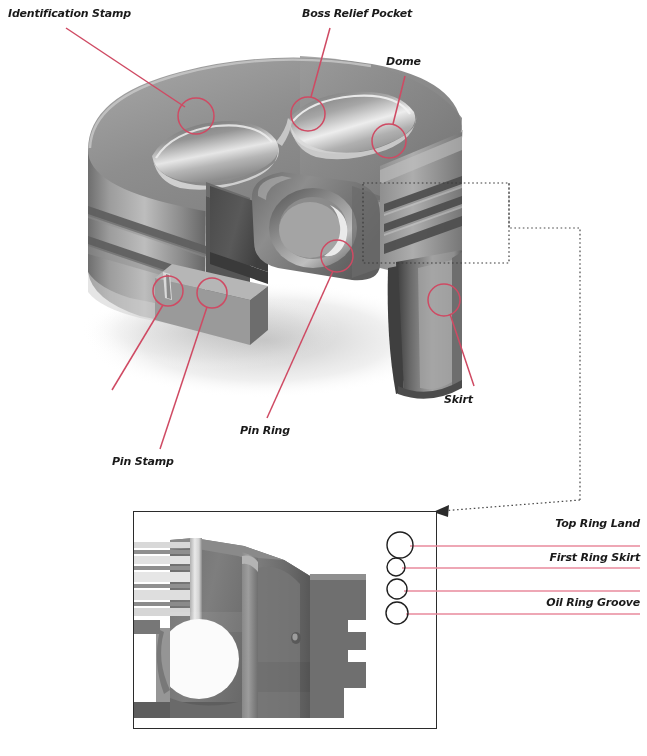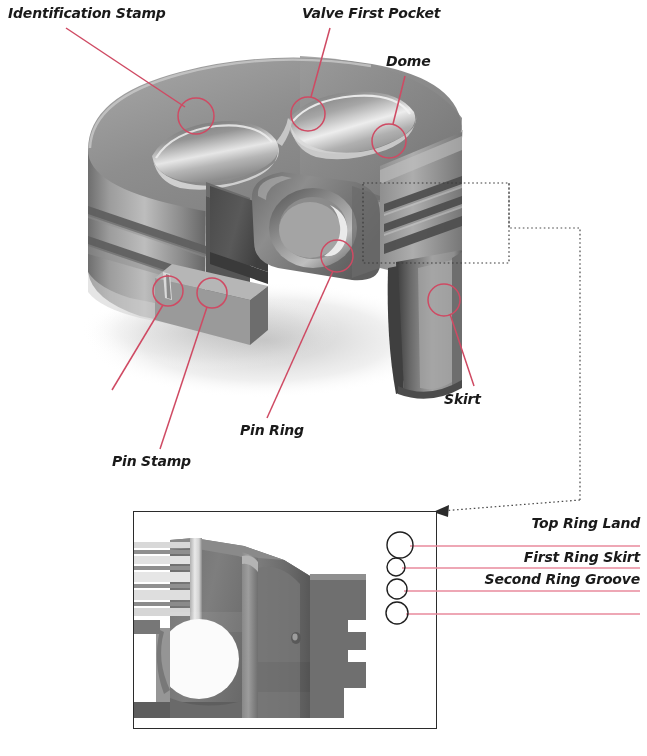--- a/index.html
+++ b/index.html
@@ -13,21 +13,21 @@
     height: 756px;
     background: #ffffff;
     overflow: hidden;
     font-family: "DejaVu Sans", sans-serif;
   }
   .label {
     position: absolute;
     font-family: "DejaVu Sans", sans-serif;
     font-weight: bold;
     font-style: italic;
-    font-size: 14px;
+    font-size: 11px;
     color: #1a1a1a;
     letter-spacing: -0.2px;
     white-space: pre;
     line-height: 15px;
   }
   .label.right {
     text-align: right;
   }
   svg.overlay {
     position: absolute;
@@ -251,21 +251,21 @@
       <circle cx="337" cy="256" r="16"></circle>
       <line x1="267" y1="418" x2="333" y2="271"></line>
 
       <circle cx="444" cy="300" r="16"></circle>
       <line x1="474" y1="386" x2="450" y2="314"></line>
     </g>
   </svg>
 
   <div class="label" style="left:8px; top:6px;">Identification Stamp</div>
 
-  <div class="label" style="left:302px; top:6px;">Valve First Pocket</div>
+  <div class="label" style="left:302px; top:6px;">Boss Relief Pocket</div>
 
   <div class="label" style="left:386px; top:54px;">Dome</div>
 
 
   <div class="label" style="left:112px; top:454px;">Pin Stamp</div>
 
   <div class="label" style="left:240px; top:423px;">Pin Ring</div>
 
   <div class="label" style="left:444px; top:392px;font-style:italic;">Skirt</div>
 
@@ -370,16 +370,16 @@
       <circle cx="396" cy="567" r="9"></circle>
       <circle cx="397" cy="589" r="10"></circle>
       <circle cx="397" cy="613" r="11"></circle>
     </g>
   </svg>
 
   <div class="label right" style="left:420px; top:516px; width:220px;">Top Ring Land</div>
 
   <div class="label right" style="left:420px; top:550px; width:220px;">First Ring Skirt</div>
 
-  <div class="label right" style="left:420px; top:572px; width:220px;">Second Ring Groove</div>
-
+
+  <div class="label right" style="left:420px; top:595px; width:220px;">Oil Ring Groove</div>
 
 </div>
 
 </body></html>

